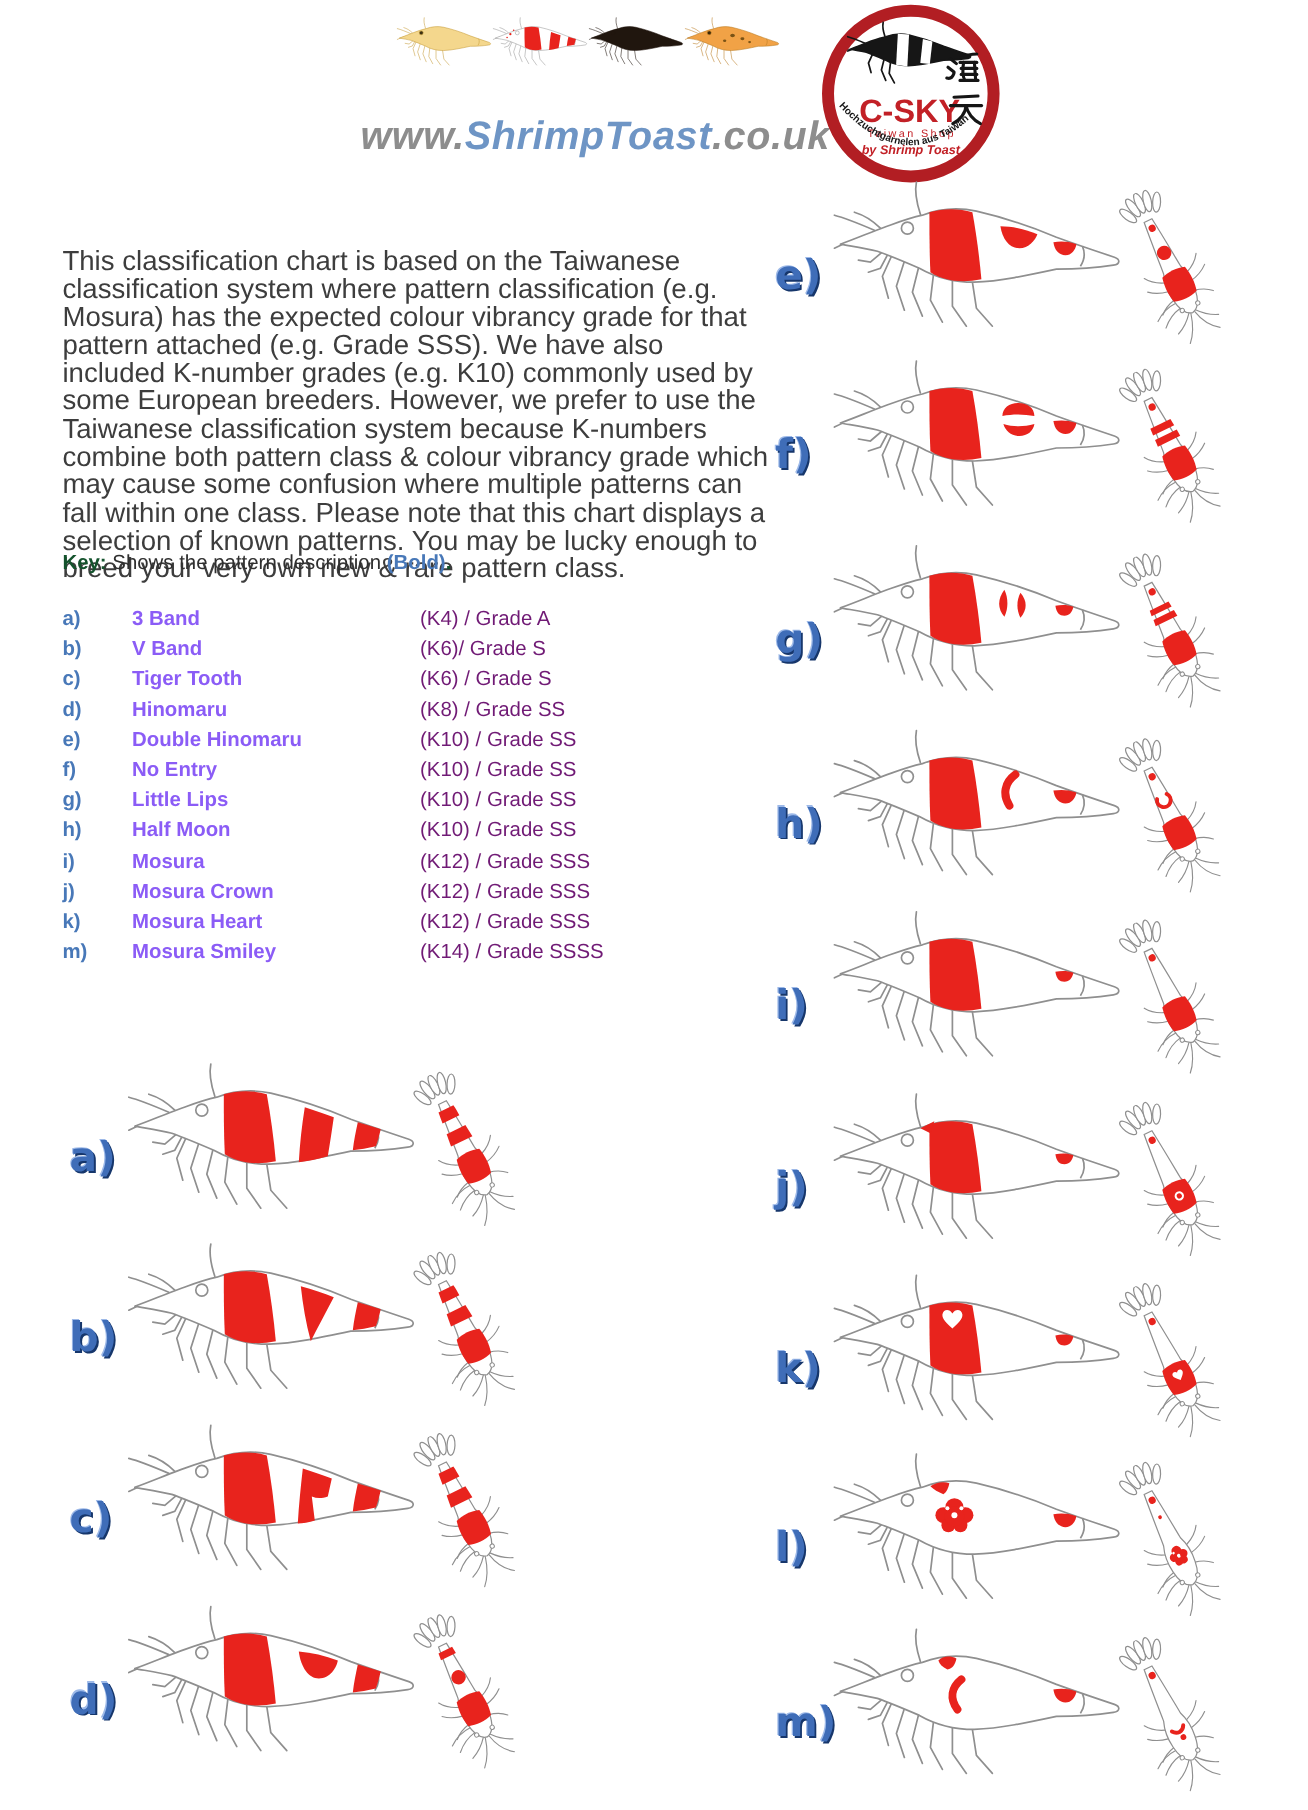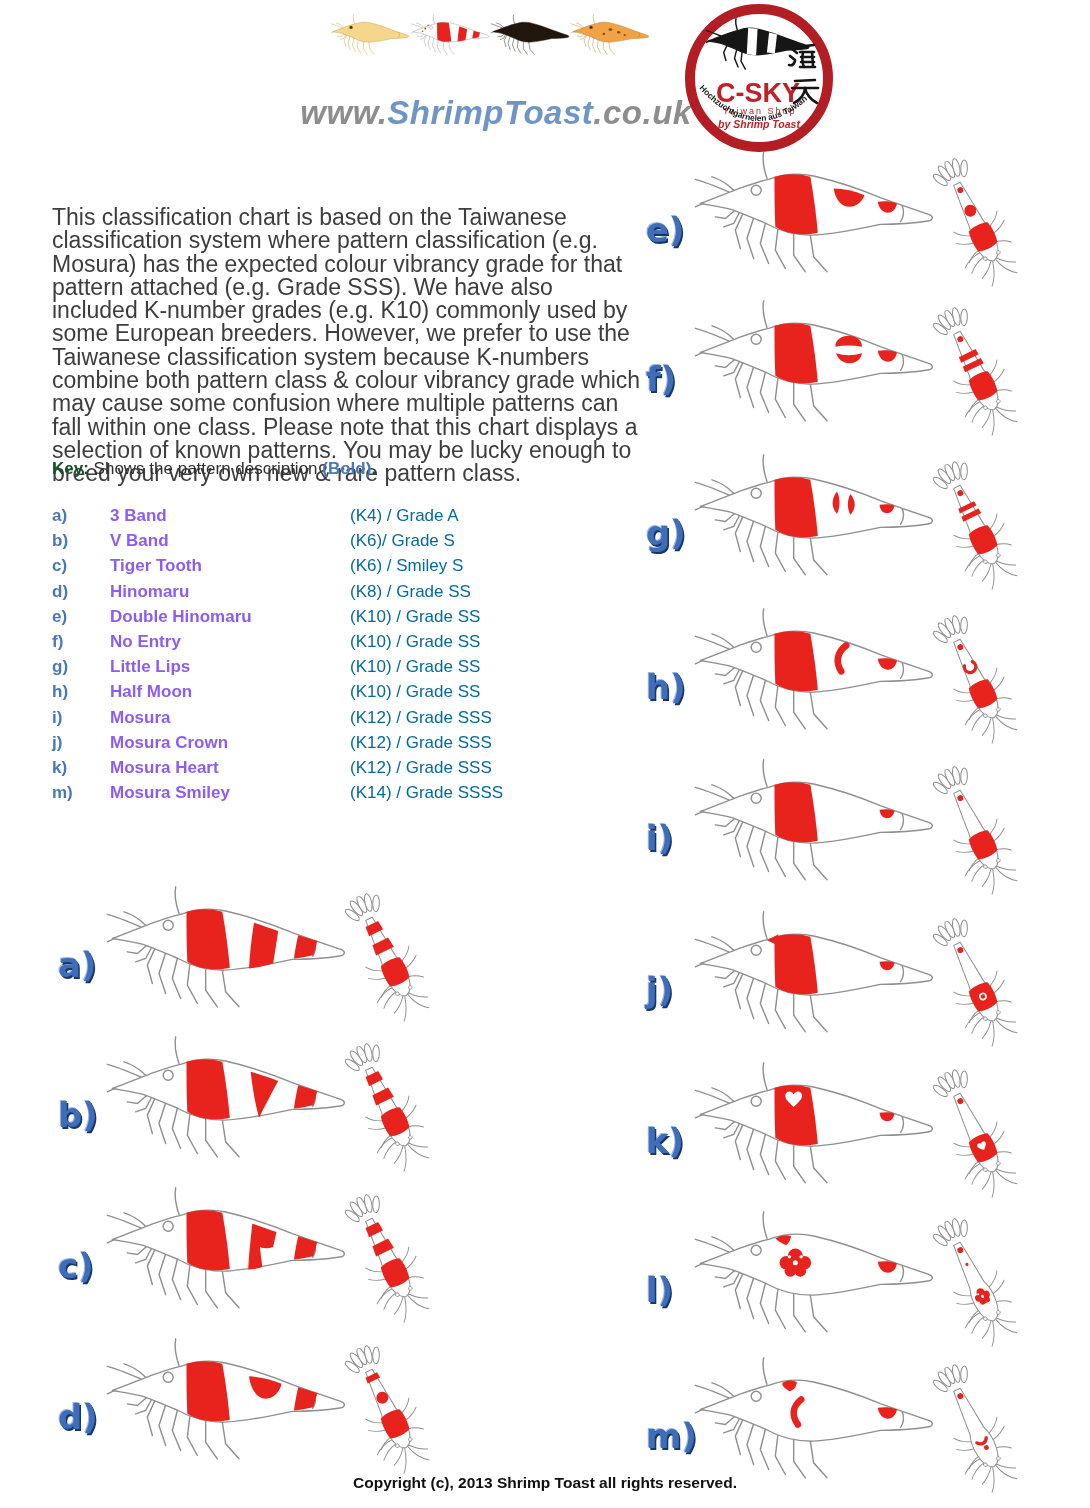--- a/index.html
+++ b/index.html
@@ -17,21 +17,21 @@
   .intro{position:absolute;left:52px;top:183px;width:590px;font-size:23px;
          line-height:23.3px;color:#3d3d3d;}
   
   .key-heading{position:absolute;left:52px;top:459px;font-size:17px;color:#2f2f2f;}
   .key-heading b{color:#14532d;}
   .key-heading .blue-bold{color:#4878b8;font-weight:bold;}
   .key-list{position:absolute;left:52px;top:506px;width:560px;}
   .key-row{height:25.2px;font-size:17px;white-space:nowrap;}
   .k-letter{display:inline-block;width:58px;color:#4878b8;font-weight:bold;}
   .k-name{display:inline-block;width:240px;color:#8b5cf6;font-weight:bold;}
-  .k-grade{color:#0369a1;text-align:center;}
+  .k-grade{color:#701a75;text-align:center;}
   
   .fig-row{position:absolute;width:430px;height:152px;}
   .fig-label{position:absolute;left:0;top:60px;font-size:34px;font-weight:800;
              color:#3f6db8;font-family:"DejaVu Sans",sans-serif;
              text-shadow:1.5px 1.5px 0 #16366b,-1px -1px 0 #9db9e8;}
   .side-wrap{position:absolute;left:46px;top:0;}
   .top-wrap{position:absolute;left:298px;top:4px;transform:rotate(-26deg);}
   
   .copyright{position:absolute;left:0;top:1474px;width:100%;text-align:center;
              font-size:15.5px;font-weight:bold;color:#101010;}
@@ -180,33 +180,32 @@
   <text font-size="8.4" font-weight="bold" font-family="Liberation Sans,sans-serif" fill="#151515"><textPath href="#logo-arc" startOffset="3">Hochzuchtgarnelen aus Taiwan</textPath></text>
 </svg></div>
 
   <p class="intro">This classification chart is based on the Taiwanese classification system where pattern classification (e.g. Mosura) has the expected colour vibrancy grade for that pattern attached (e.g. Grade SSS). We have also included K-number grades (e.g. K10) commonly used by some European breeders.  However, we prefer to use the Taiwanese classification system because K-numbers combine both pattern class &amp; colour vibrancy grade which may cause some confusion where multiple patterns can fall within one class. Please note that this chart displays a selection of known patterns. You may be lucky enough to breed your very own new &amp; rare pattern class.</p>
 
   <div class="key-heading"><b>Key:</b><span> Shows the pattern description </span><span class="blue-bold">(Bold)</span><b>.</b></div>
 
   <div class="key-list" id="key-list">
       <div class="key-row"><span class="k-letter">a)</span><span class="k-name">3 Band</span><span class="k-grade">(K4) / Grade A</span></div>
       <div class="key-row"><span class="k-letter">b)</span><span class="k-name">V Band</span><span class="k-grade">(K6)/ Grade S</span></div>
-      <div class="key-row"><span class="k-letter">c)</span><span class="k-name">Tiger Tooth</span><span class="k-grade">(K6) / Smiley S</span></div>
+      <div class="key-row"><span class="k-letter">c)</span><span class="k-name">Tiger Tooth</span><span class="k-grade">(K6) / Grade S</span></div>
       <div class="key-row"><span class="k-letter">d)</span><span class="k-name">Hinomaru</span><span class="k-grade">(K8) / Grade SS</span></div>
       <div class="key-row"><span class="k-letter">e)</span><span class="k-name">Double Hinomaru</span><span class="k-grade">(K10) / Grade SS</span></div>
       <div class="key-row"><span class="k-letter">f)</span><span class="k-name">No Entry</span><span class="k-grade">(K10) / Grade SS</span></div>
       <div class="key-row"><span class="k-letter">g)</span><span class="k-name">Little Lips</span><span class="k-grade">(K10) / Grade SS</span></div>
       <div class="key-row"><span class="k-letter">h)</span><span class="k-name">Half Moon</span><span class="k-grade">(K10) / Grade SS</span></div>
       <div class="key-row"><span class="k-letter">i)</span><span class="k-name">Mosura</span><span class="k-grade">(K12) / Grade SSS</span></div>
       <div class="key-row"><span class="k-letter">j)</span><span class="k-name">Mosura Crown</span><span class="k-grade">(K12) / Grade SSS</span></div>
       <div class="key-row"><span class="k-letter">k)</span><span class="k-name">Mosura Heart</span><span class="k-grade">(K12) / Grade SSS</span></div>
       <div class="key-row"><span class="k-letter">m)</span><span class="k-name">Mosura Smiley</span><span class="k-grade">(K14) / Grade SSSS</span></div>
     </div>
 
-  <div class="copyright">Copyright (c), 2013 Shrimp Toast all rights reserved.</div>
 
 <div class="fig-row" style="left:58px;top:885px">
       <div class="fig-label">a)</div>
       <div class="side-wrap"><svg width="250" height="142" viewBox="0 0 300 170">
     <g stroke="#8f8f8f" stroke-width="1.7" fill="none" stroke-linecap="round">
     <path d="M90 34 C86 22 84 12 86 2"></path>
             <path d="M44 50 C30 44 16 38 4 35"></path>
     <path d="M40 56 C28 58 14 63 4 68"></path>
             <path d="M50 48 C42 40 34 35 24 32"></path>
     <path d="M62 74 L52 96 L58 118"></path>

